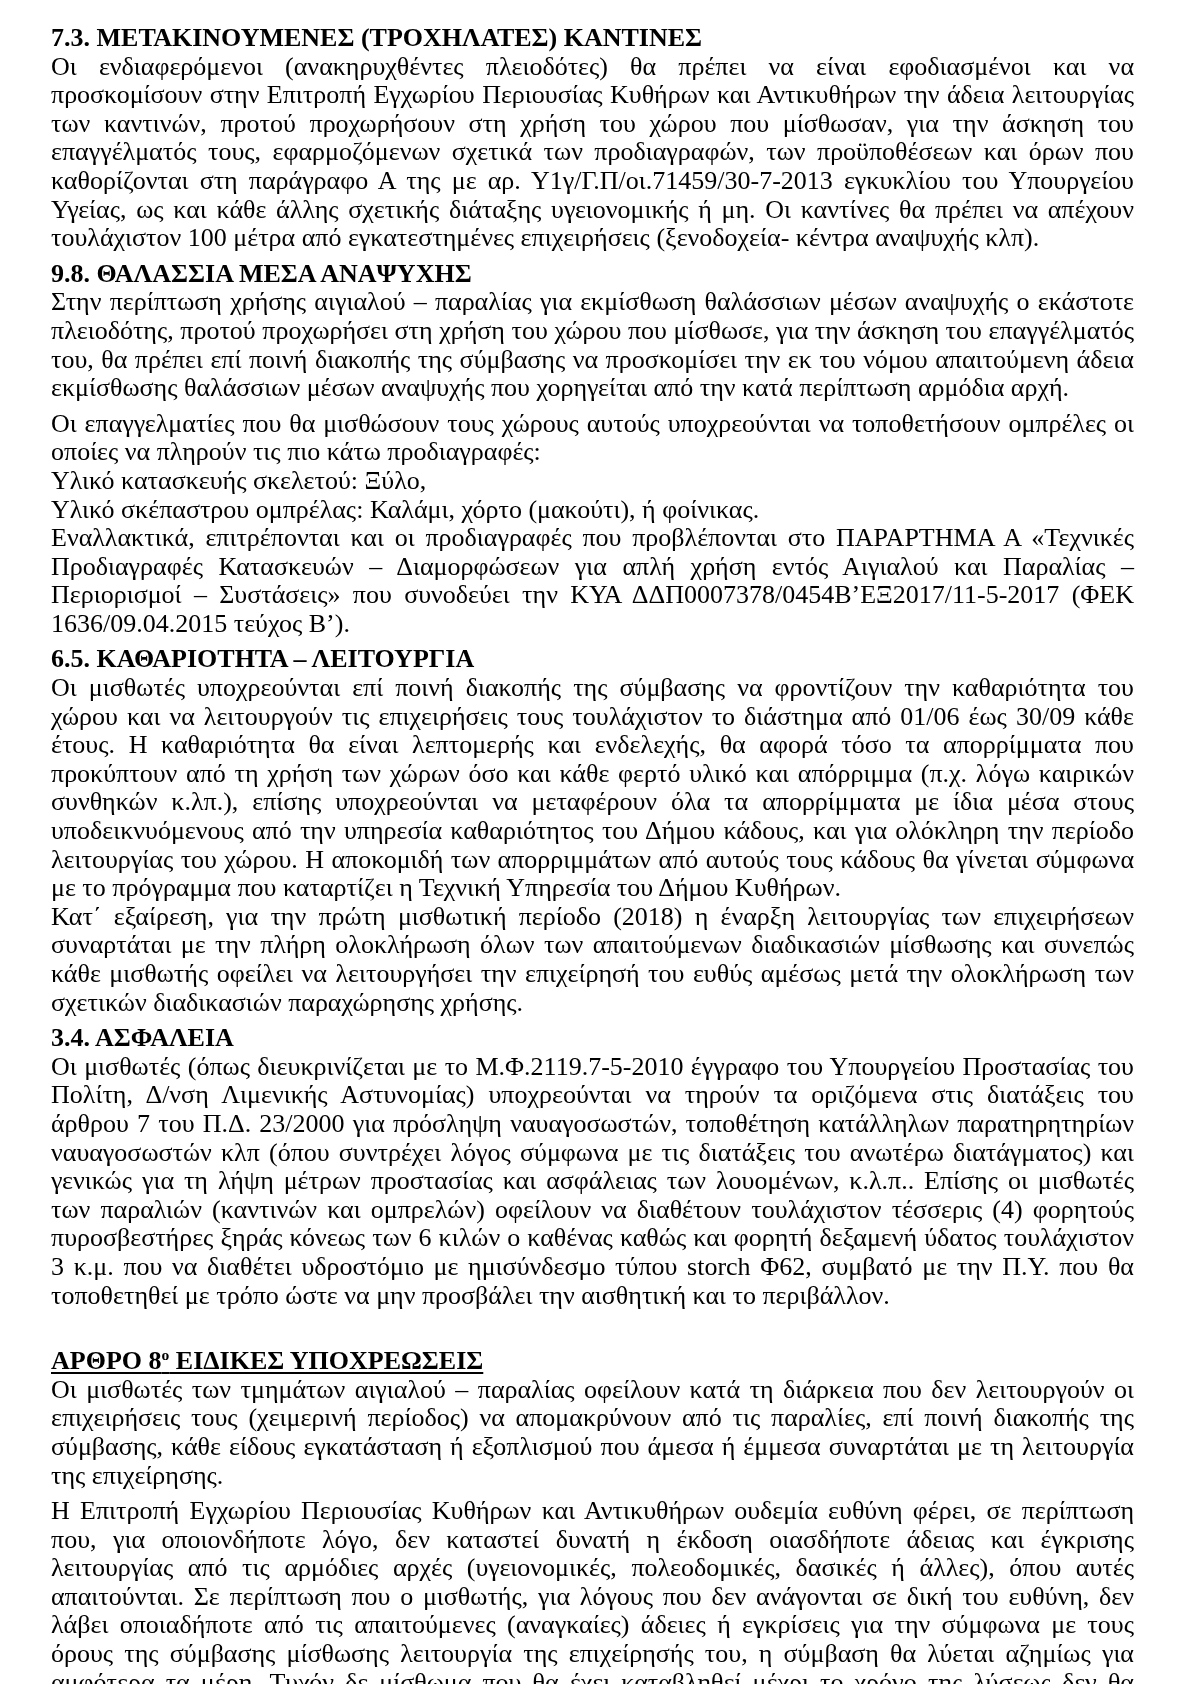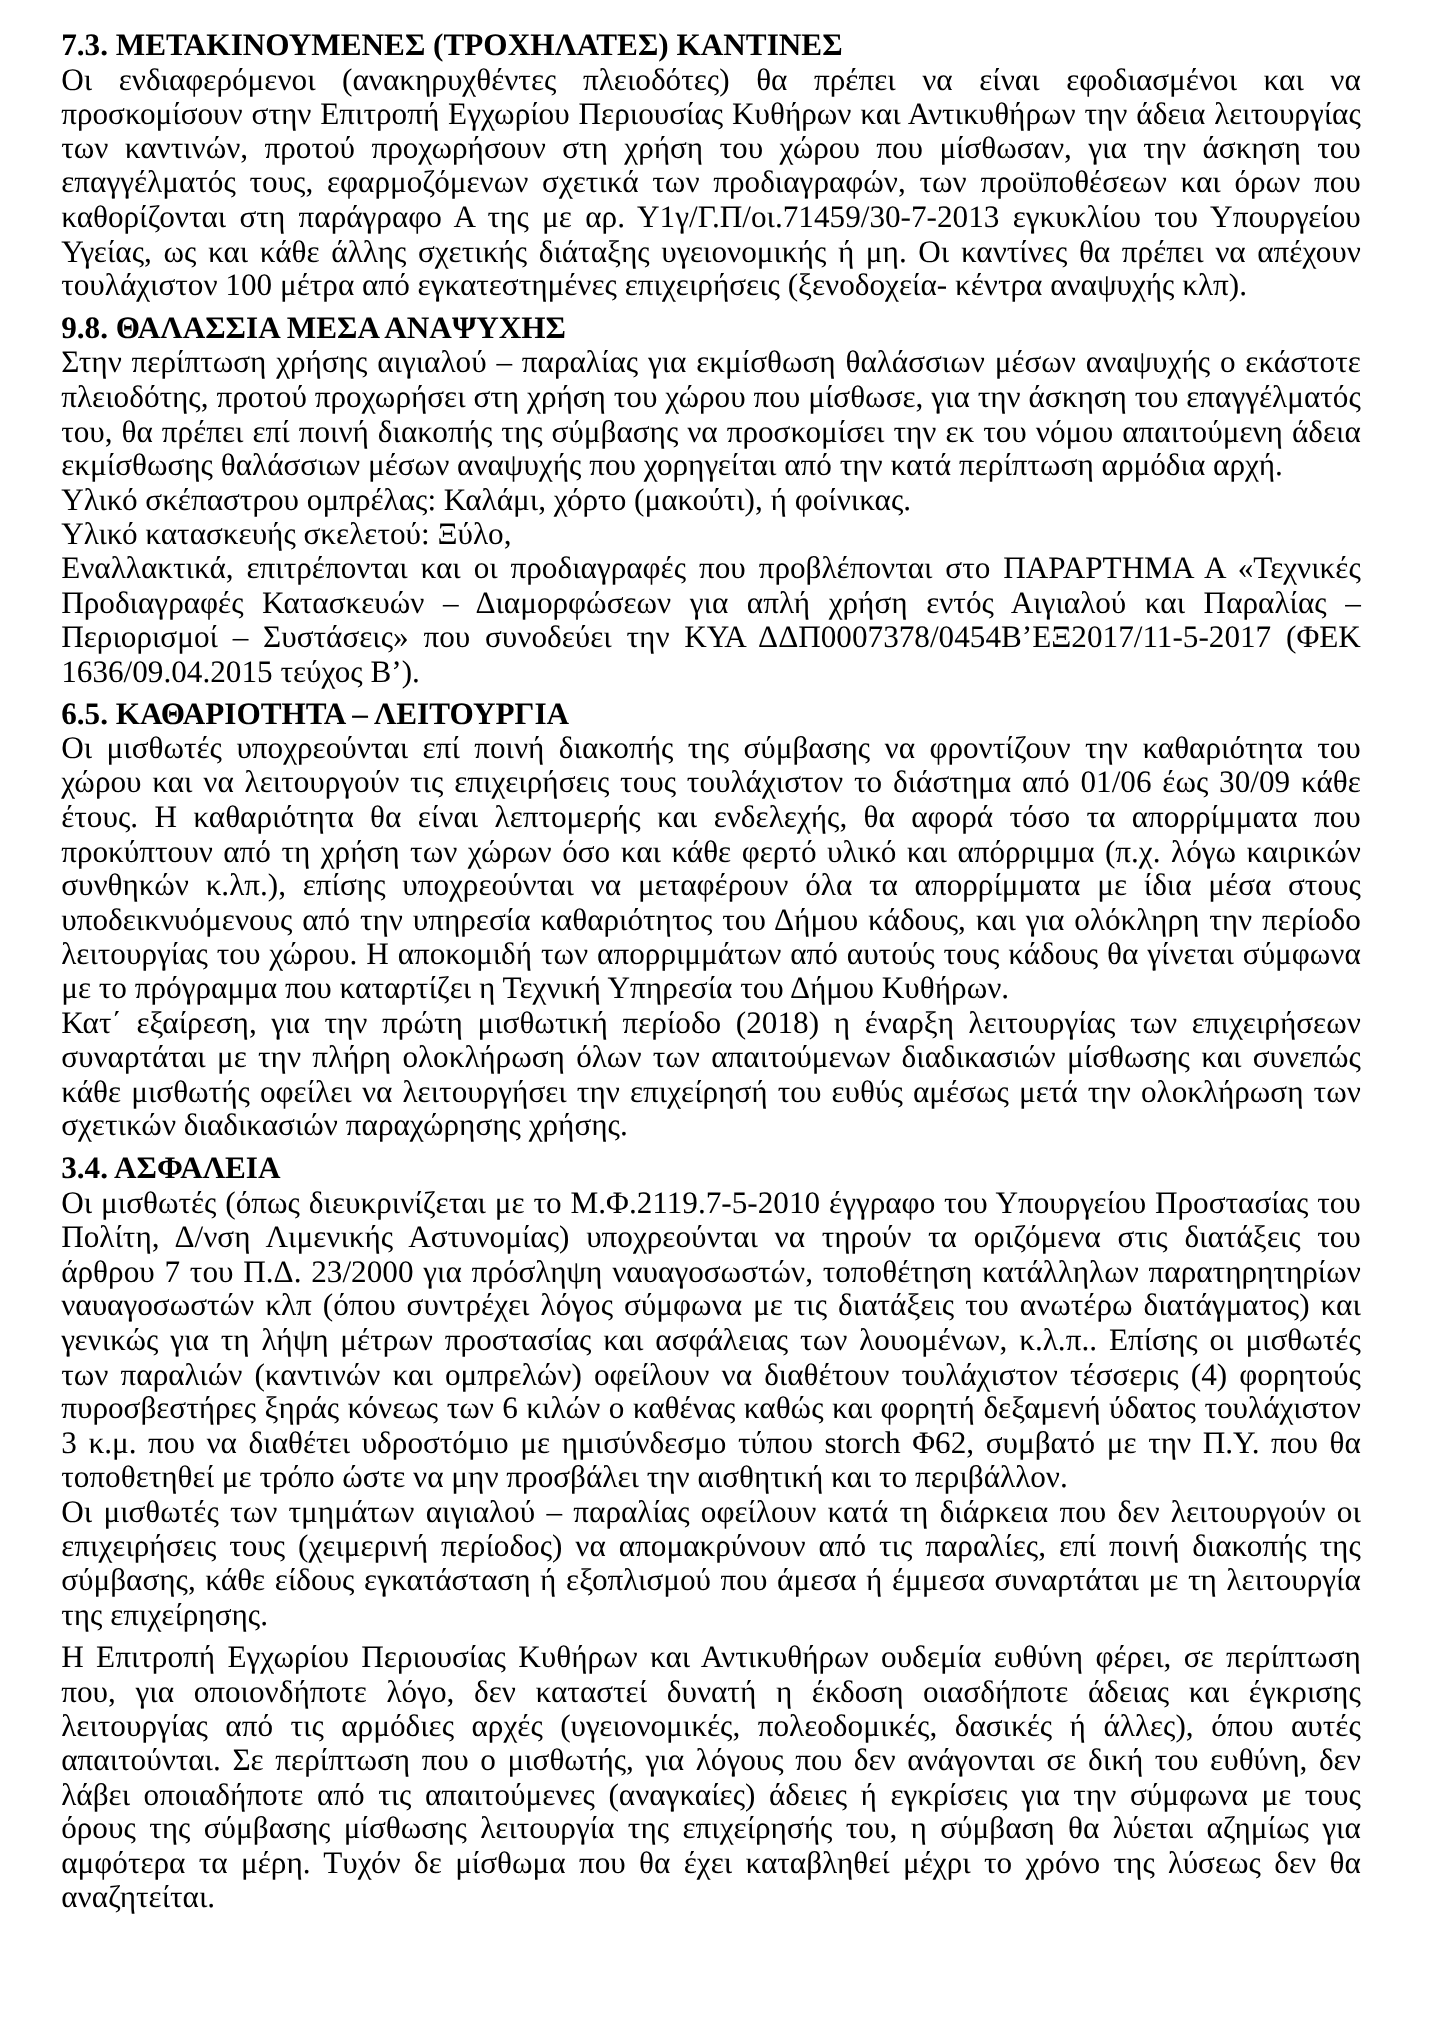--- a/index.html
+++ b/index.html
@@ -19,27 +19,29 @@
 </head>
 <body>
 
 <div class="page">
 
   <p class="h">7.3. ΜΕΤΑΚΙΝΟΥΜΕΝΕΣ (ΤΡΟΧΗΛΑΤΕΣ) ΚΑΝΤΙΝΕΣ</p>
   <p>Οι ενδιαφερόμενοι (ανακηρυχθέντες πλειοδότες) θα πρέπει να είναι εφοδιασμένοι και να προσκομίσουν στην Επιτροπή Εγχωρίου Περιουσίας Κυθήρων και Αντικυθήρων την άδεια λειτουργίας των καντινών, προτού προχωρήσουν στη χρήση του χώρου που μίσθωσαν, για την άσκηση του επαγγέλματός τους, εφαρμοζόμενων σχετικά των προδιαγραφών, των προϋποθέσεων και όρων που καθορίζονται στη παράγραφο Α της με αρ. Υ1γ/Γ.Π/οι.71459/30-7-2013 εγκυκλίου του Υπουργείου Υγείας, ως και κάθε άλλης σχετικής διάταξης υγειονομικής ή μη. Οι καντίνες θα πρέπει να απέχουν τουλάχιστον 100 μέτρα από εγκατεστημένες επιχειρήσεις (ξενοδοχεία- κέντρα αναψυχής κλπ).</p>
 
   <p class="h gap">9.8. ΘΑΛΑΣΣΙΑ ΜΕΣΑ ΑΝΑΨΥΧΗΣ</p>
   <p>Στην περίπτωση χρήσης αιγιαλού – παραλίας  για εκμίσθωση θαλάσσιων μέσων αναψυχής ο εκάστοτε πλειοδότης, προτού προχωρήσει στη χρήση του χώρου που μίσθωσε, για την άσκηση του επαγγέλματός του, θα πρέπει επί ποινή διακοπής της σύμβασης να  προσκομίσει την εκ του νόμου απαιτούμενη άδεια  εκμίσθωσης θαλάσσιων μέσων αναψυχής που χορηγείται από την κατά περίπτωση αρμόδια αρχή.</p>
+  <p class="gap">Οι επαγγελματίες που θα μισθώσουν τους χώρους αυτούς υποχρεούνται να τοποθετήσουν ομπρέλες οι οποίες να πληρούν τις πιο κάτω προδιαγραφές:</p>
+  <p class="left">Υλικό κατασκευής σκελετού: Ξύλο,</p>
   <p class="left">Υλικό σκέπαστρου ομπρέλας: Καλάμι, χόρτο (μακούτι), ή φοίνικας.</p>
-  <p class="left">Υλικό κατασκευής σκελετού: Ξύλο,</p>
   <p>Εναλλακτικά, επιτρέπονται και οι προδιαγραφές που προβλέπονται στο ΠΑΡΑΡΤΗΜΑ Α «Τεχνικές Προδιαγραφές Κατασκευών – Διαμορφώσεων  για απλή χρήση εντός Αιγιαλού και Παραλίας – Περιορισμοί – Συστάσεις»  που συνοδεύει την ΚΥΑ ΔΔΠ0007378/0454Β’ΕΞ2017/11-5-2017  (ΦΕΚ 1636/09.04.2015 τεύχος Β’).</p>
 
   <p class="h gap">6.5. ΚΑΘΑΡΙΟΤΗΤΑ – ΛΕΙΤΟΥΡΓΙΑ</p>
   <p>Οι μισθωτές υποχρεούνται επί ποινή διακοπής της σύμβασης να φροντίζουν την καθαριότητα του χώρου και να λειτουργούν τις επιχειρήσεις τους τουλάχιστον το διάστημα από 01/06 έως 30/09 κάθε έτους. Η καθαριότητα θα είναι λεπτομερής και ενδελεχής, θα αφορά τόσο τα απορρίμματα που προκύπτουν από τη χρήση των χώρων όσο και κάθε φερτό υλικό και απόρριμμα (π.χ. λόγω καιρικών συνθηκών κ.λπ.), επίσης υποχρεούνται να μεταφέρουν όλα τα απορρίμματα με ίδια μέσα στους υποδεικνυόμενους από την υπηρεσία καθαριότητος του Δήμου κάδους, και για ολόκληρη την περίοδο λειτουργίας του χώρου. Η αποκομιδή των απορριμμάτων από αυτούς τους κάδους θα γίνεται σύμφωνα με το πρόγραμμα που καταρτίζει η Τεχνική Υπηρεσία του Δήμου Κυθήρων.</p>
   <p>Κατ΄ εξαίρεση, για την πρώτη μισθωτική περίοδο (2018) η έναρξη λειτουργίας των επιχειρήσεων συναρτάται με την πλήρη ολοκλήρωση όλων των απαιτούμενων διαδικασιών μίσθωσης και  συνεπώς κάθε μισθωτής οφείλει να λειτουργήσει την επιχείρησή του ευθύς αμέσως μετά την ολοκλήρωση των σχετικών διαδικασιών παραχώρησης χρήσης.</p>
 
   <p class="h gap">3.4. ΑΣΦΑΛΕΙΑ</p>
   <p>Οι μισθωτές (όπως διευκρινίζεται με το Μ.Φ.2119.7-5-2010 έγγραφο του Υπουργείου Προστασίας του Πολίτη, Δ/νση Λιμενικής Αστυνομίας) υποχρεούνται να τηρούν τα οριζόμενα στις διατάξεις του άρθρου 7 του Π.Δ. 23/2000 για πρόσληψη ναυαγοσωστών, τοποθέτηση κατάλληλων παρατηρητηρίων ναυαγοσωστών κλπ (όπου συντρέχει λόγος σύμφωνα με τις διατάξεις του ανωτέρω διατάγματος) και γενικώς για τη λήψη μέτρων προστασίας και ασφάλειας των λουομένων, κ.λ.π.. Επίσης οι μισθωτές των παραλιών (καντινών και ομπρελών) οφείλουν να διαθέτουν τουλάχιστον τέσσερις (4) φορητούς πυροσβεστήρες ξηράς κόνεως των 6 κιλών ο καθένας καθώς και φορητή δεξαμενή ύδατος τουλάχιστον 3 κ.μ. που να διαθέτει υδροστόμιο με ημισύνδεσμο τύπου storch Φ62, συμβατό με την Π.Υ. που θα τοποθετηθεί με τρόπο ώστε να μην προσβάλει την αισθητική και το περιβάλλον.</p>
 
+  <p class="article"><span>ΑΡΘΡΟ 8</span><sup>ο</sup><span> ΕΙΔΙΚΕΣ ΥΠΟΧΡΕΩΣΕΙΣ</span></p>
   <p>Οι μισθωτές των τμημάτων αιγιαλού – παραλίας οφείλουν κατά τη διάρκεια που δεν λειτουργούν οι επιχειρήσεις τους (χειμερινή περίοδος) να απομακρύνουν από τις παραλίες, επί ποινή διακοπής της σύμβασης, κάθε είδους εγκατάσταση ή εξοπλισμού που άμεσα ή έμμεσα συναρτάται με τη λειτουργία της επιχείρησης.</p>
   <p class="gap">Η Επιτροπή Εγχωρίου Περιουσίας Κυθήρων και Αντικυθήρων ουδεμία ευθύνη φέρει, σε περίπτωση που, για οποιονδήποτε λόγο, δεν καταστεί δυνατή η έκδοση οιασδήποτε άδειας και έγκρισης λειτουργίας από τις αρμόδιες αρχές (υγειονομικές, πολεοδομικές, δασικές ή άλλες), όπου αυτές απαιτούνται. Σε περίπτωση που ο μισθωτής, για λόγους που δεν ανάγονται σε δική του ευθύνη, δεν λάβει οποιαδήποτε από τις απαιτούμενες (αναγκαίες) άδειες ή εγκρίσεις για την σύμφωνα με τους όρους της σύμβασης μίσθωσης λειτουργία της επιχείρησής του, η σύμβαση θα λύεται αζημίως για αμφότερα τα μέρη. Τυχόν δε μίσθωμα που θα έχει καταβληθεί μέχρι το χρόνο της λύσεως δεν θα αναζητείται.</p>
 
 </div>
 
 </body></html>

